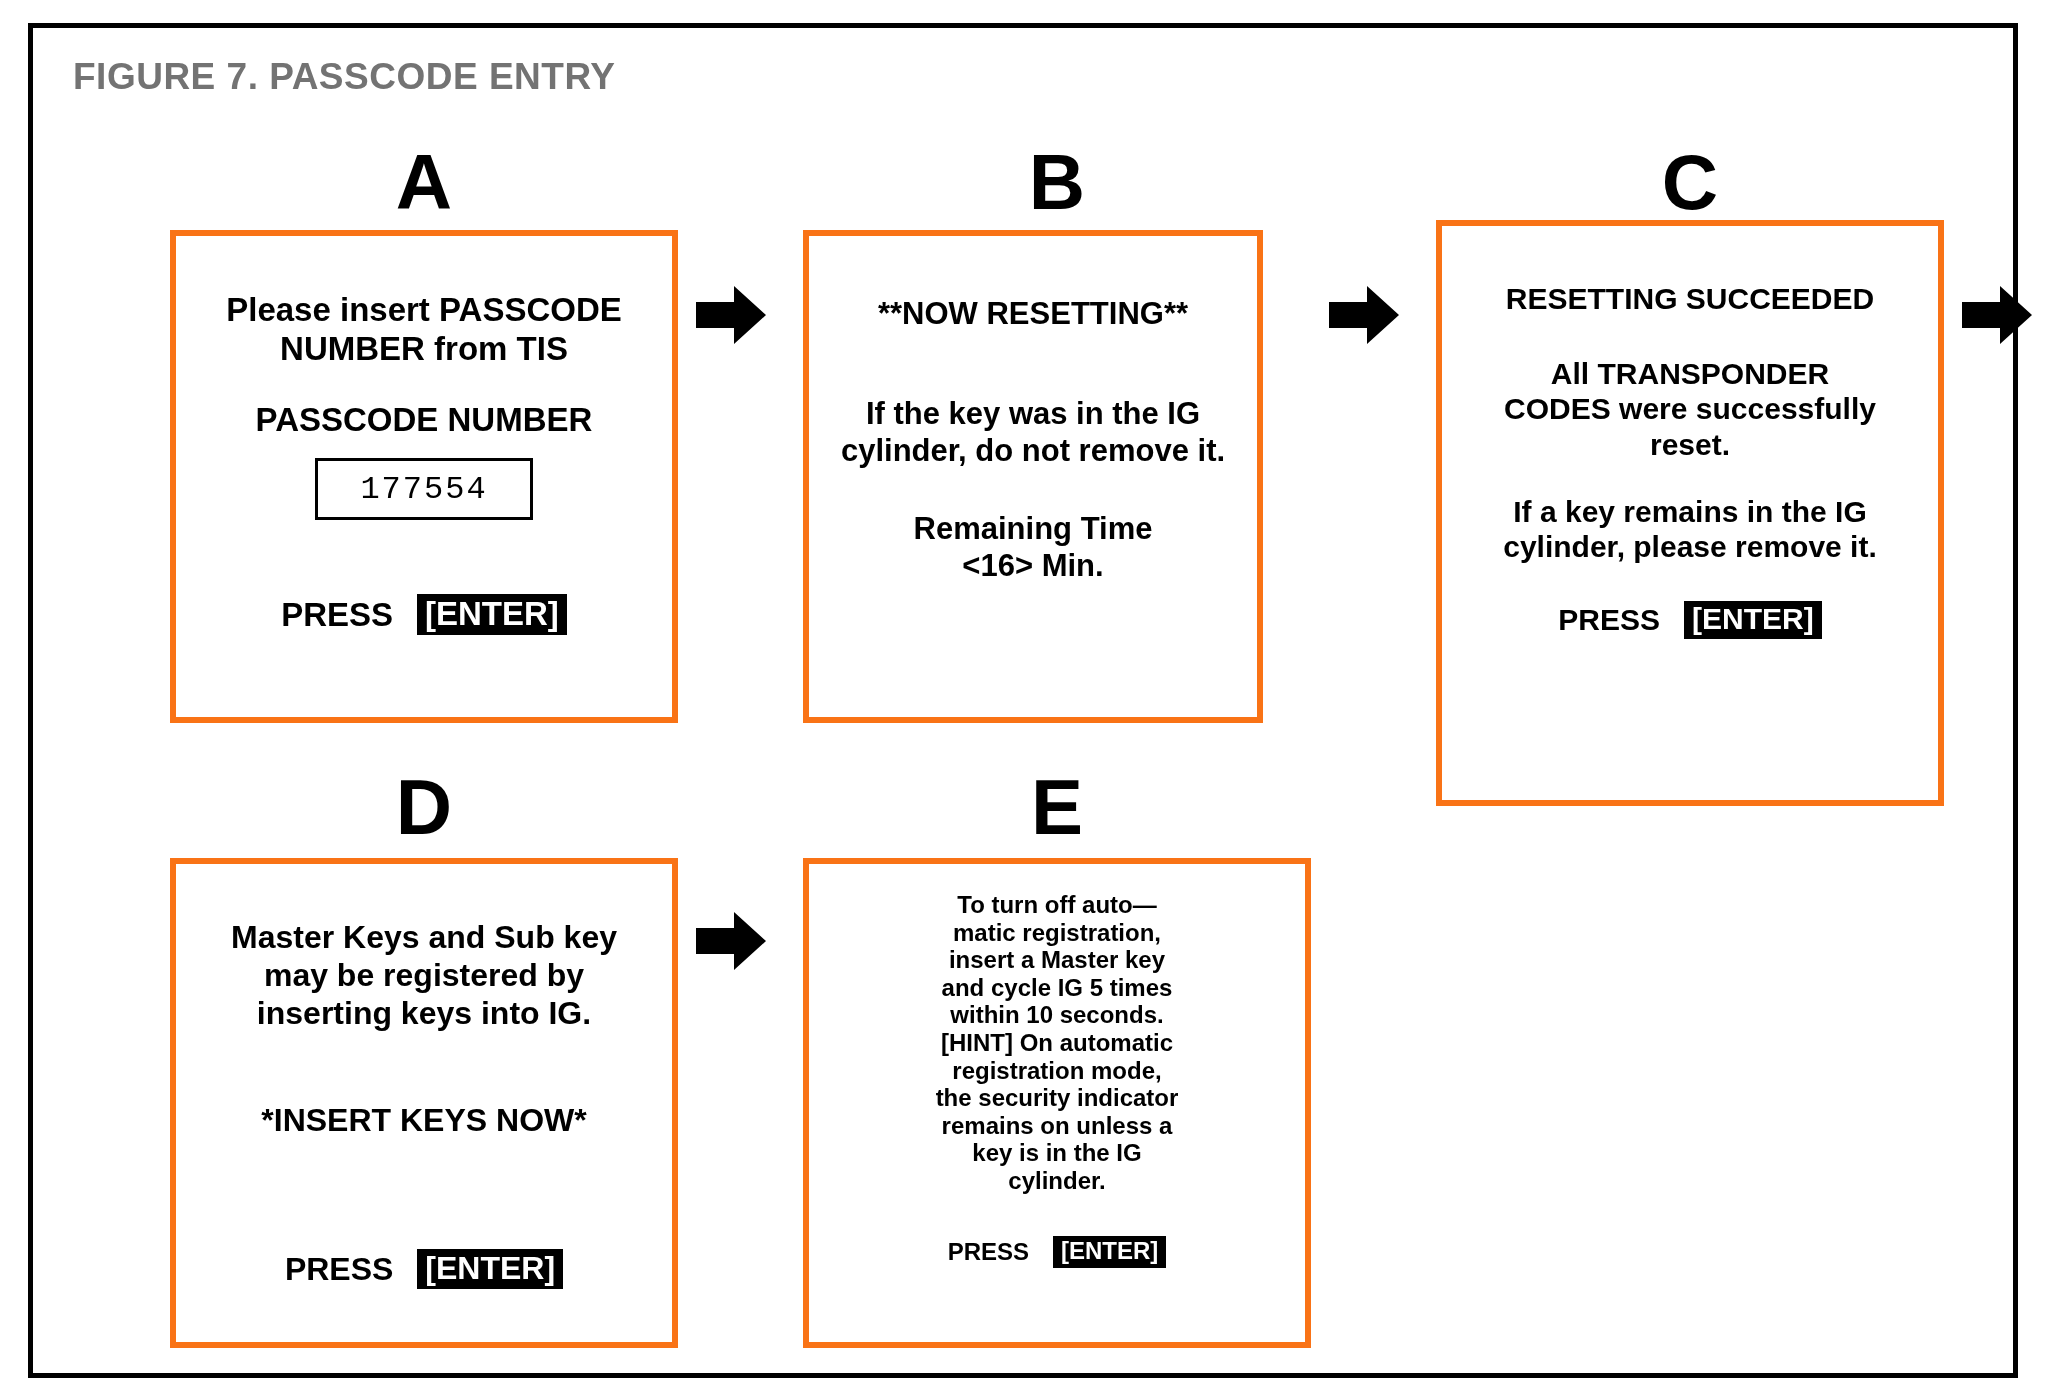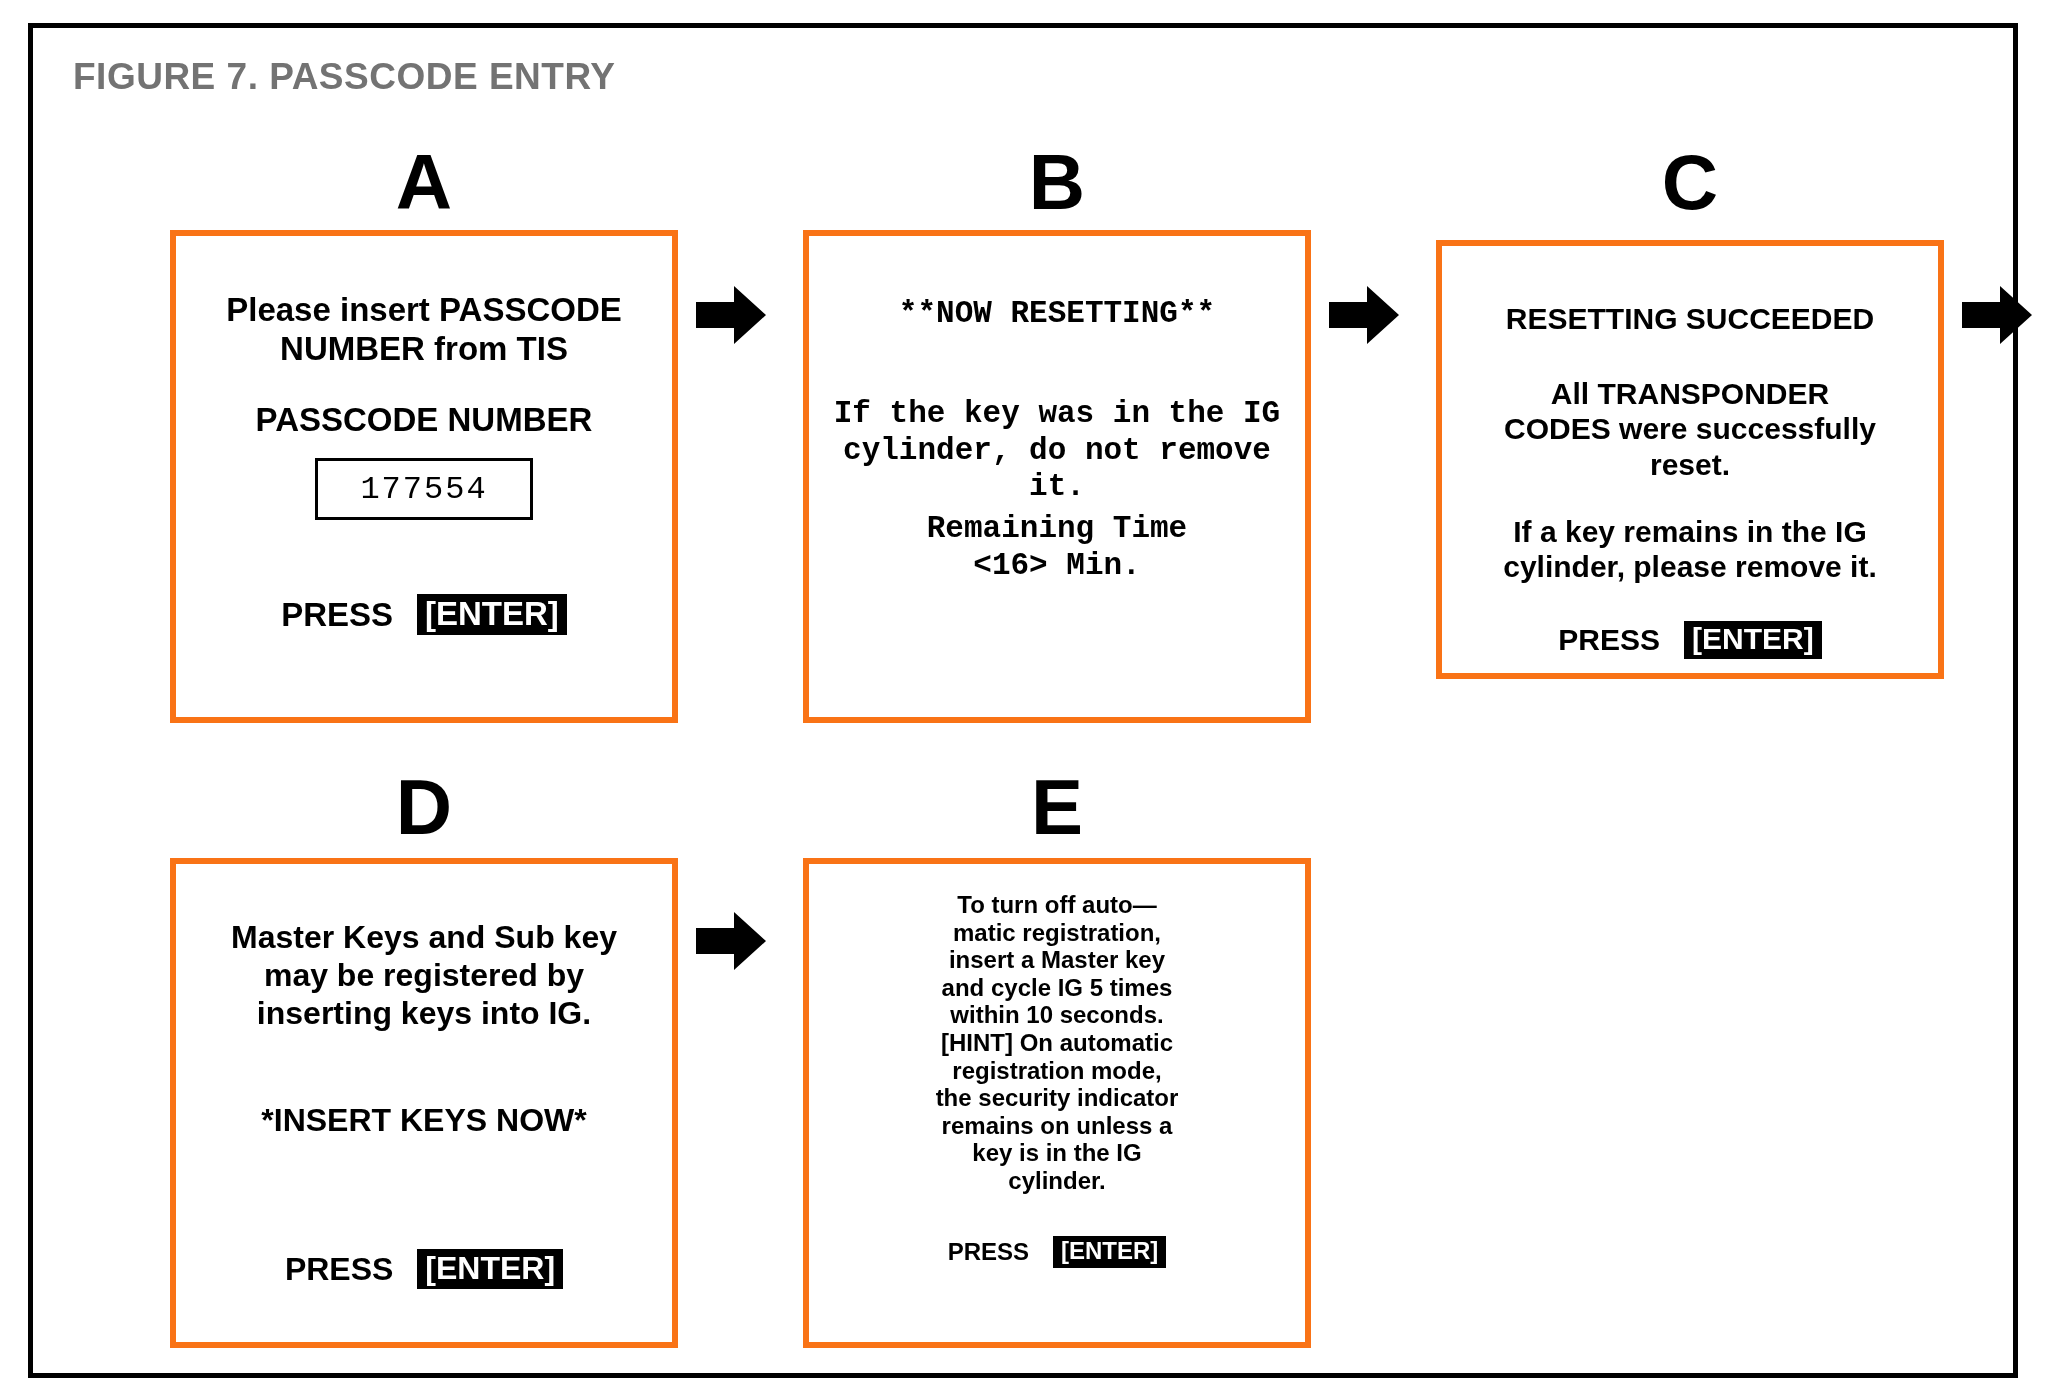--- a/index.html
+++ b/index.html
@@ -87,29 +87,29 @@
   }
   #passcode-value {
     font-family: "Liberation Mono", "DejaVu Sans Mono", monospace;
     font-size: 32px;
     letter-spacing: 2px;
     color: #000000;
   }
   #a-press { position: absolute; top: 358px; left: 0; right: 0; }
 
   
-  #panel-b-box { left: 770px; top: 202px; width: 508px; height: 493px; font-family: Liberation Mono, monospace; }
+  #panel-b-box { left: 770px; top: 202px; width: 460px; height: 493px; }
   #panel-b-letter { left: 964px; top: 115px; }
   .b-txt { font-size: 31px; }
   #b-line1 { position: absolute; top: 60px; left: 0; right: 0; }
   #b-line2 { position: absolute; top: 160px; left: 0; right: 0; }
   #b-line3 { position: absolute; top: 275px; left: 0; right: 0; }
 
   
-  #panel-c-box { left: 1403px; top: 212px; width: 508px; height: 439px; }
+  #panel-c-box { left: 1403px; top: 192px; width: 508px; height: 586px; }
   #panel-c-letter { left: 1597px; top: 115px; }
   .c-txt { font-size: 30px; }
   #c-line1 { position: absolute; top: 55px; left: 0; right: 0; }
   #c-line2 { position: absolute; top: 130px; left: 0; right: 0; }
   #c-line3 { position: absolute; top: 268px; left: 0; right: 0; }
   #c-press { position: absolute; top: 375px; left: 0; right: 0; }
 
   
   #panel-d-box { left: 137px; top: 830px; width: 508px; height: 490px; }
   #panel-d-letter { left: 331px; top: 740px; }

